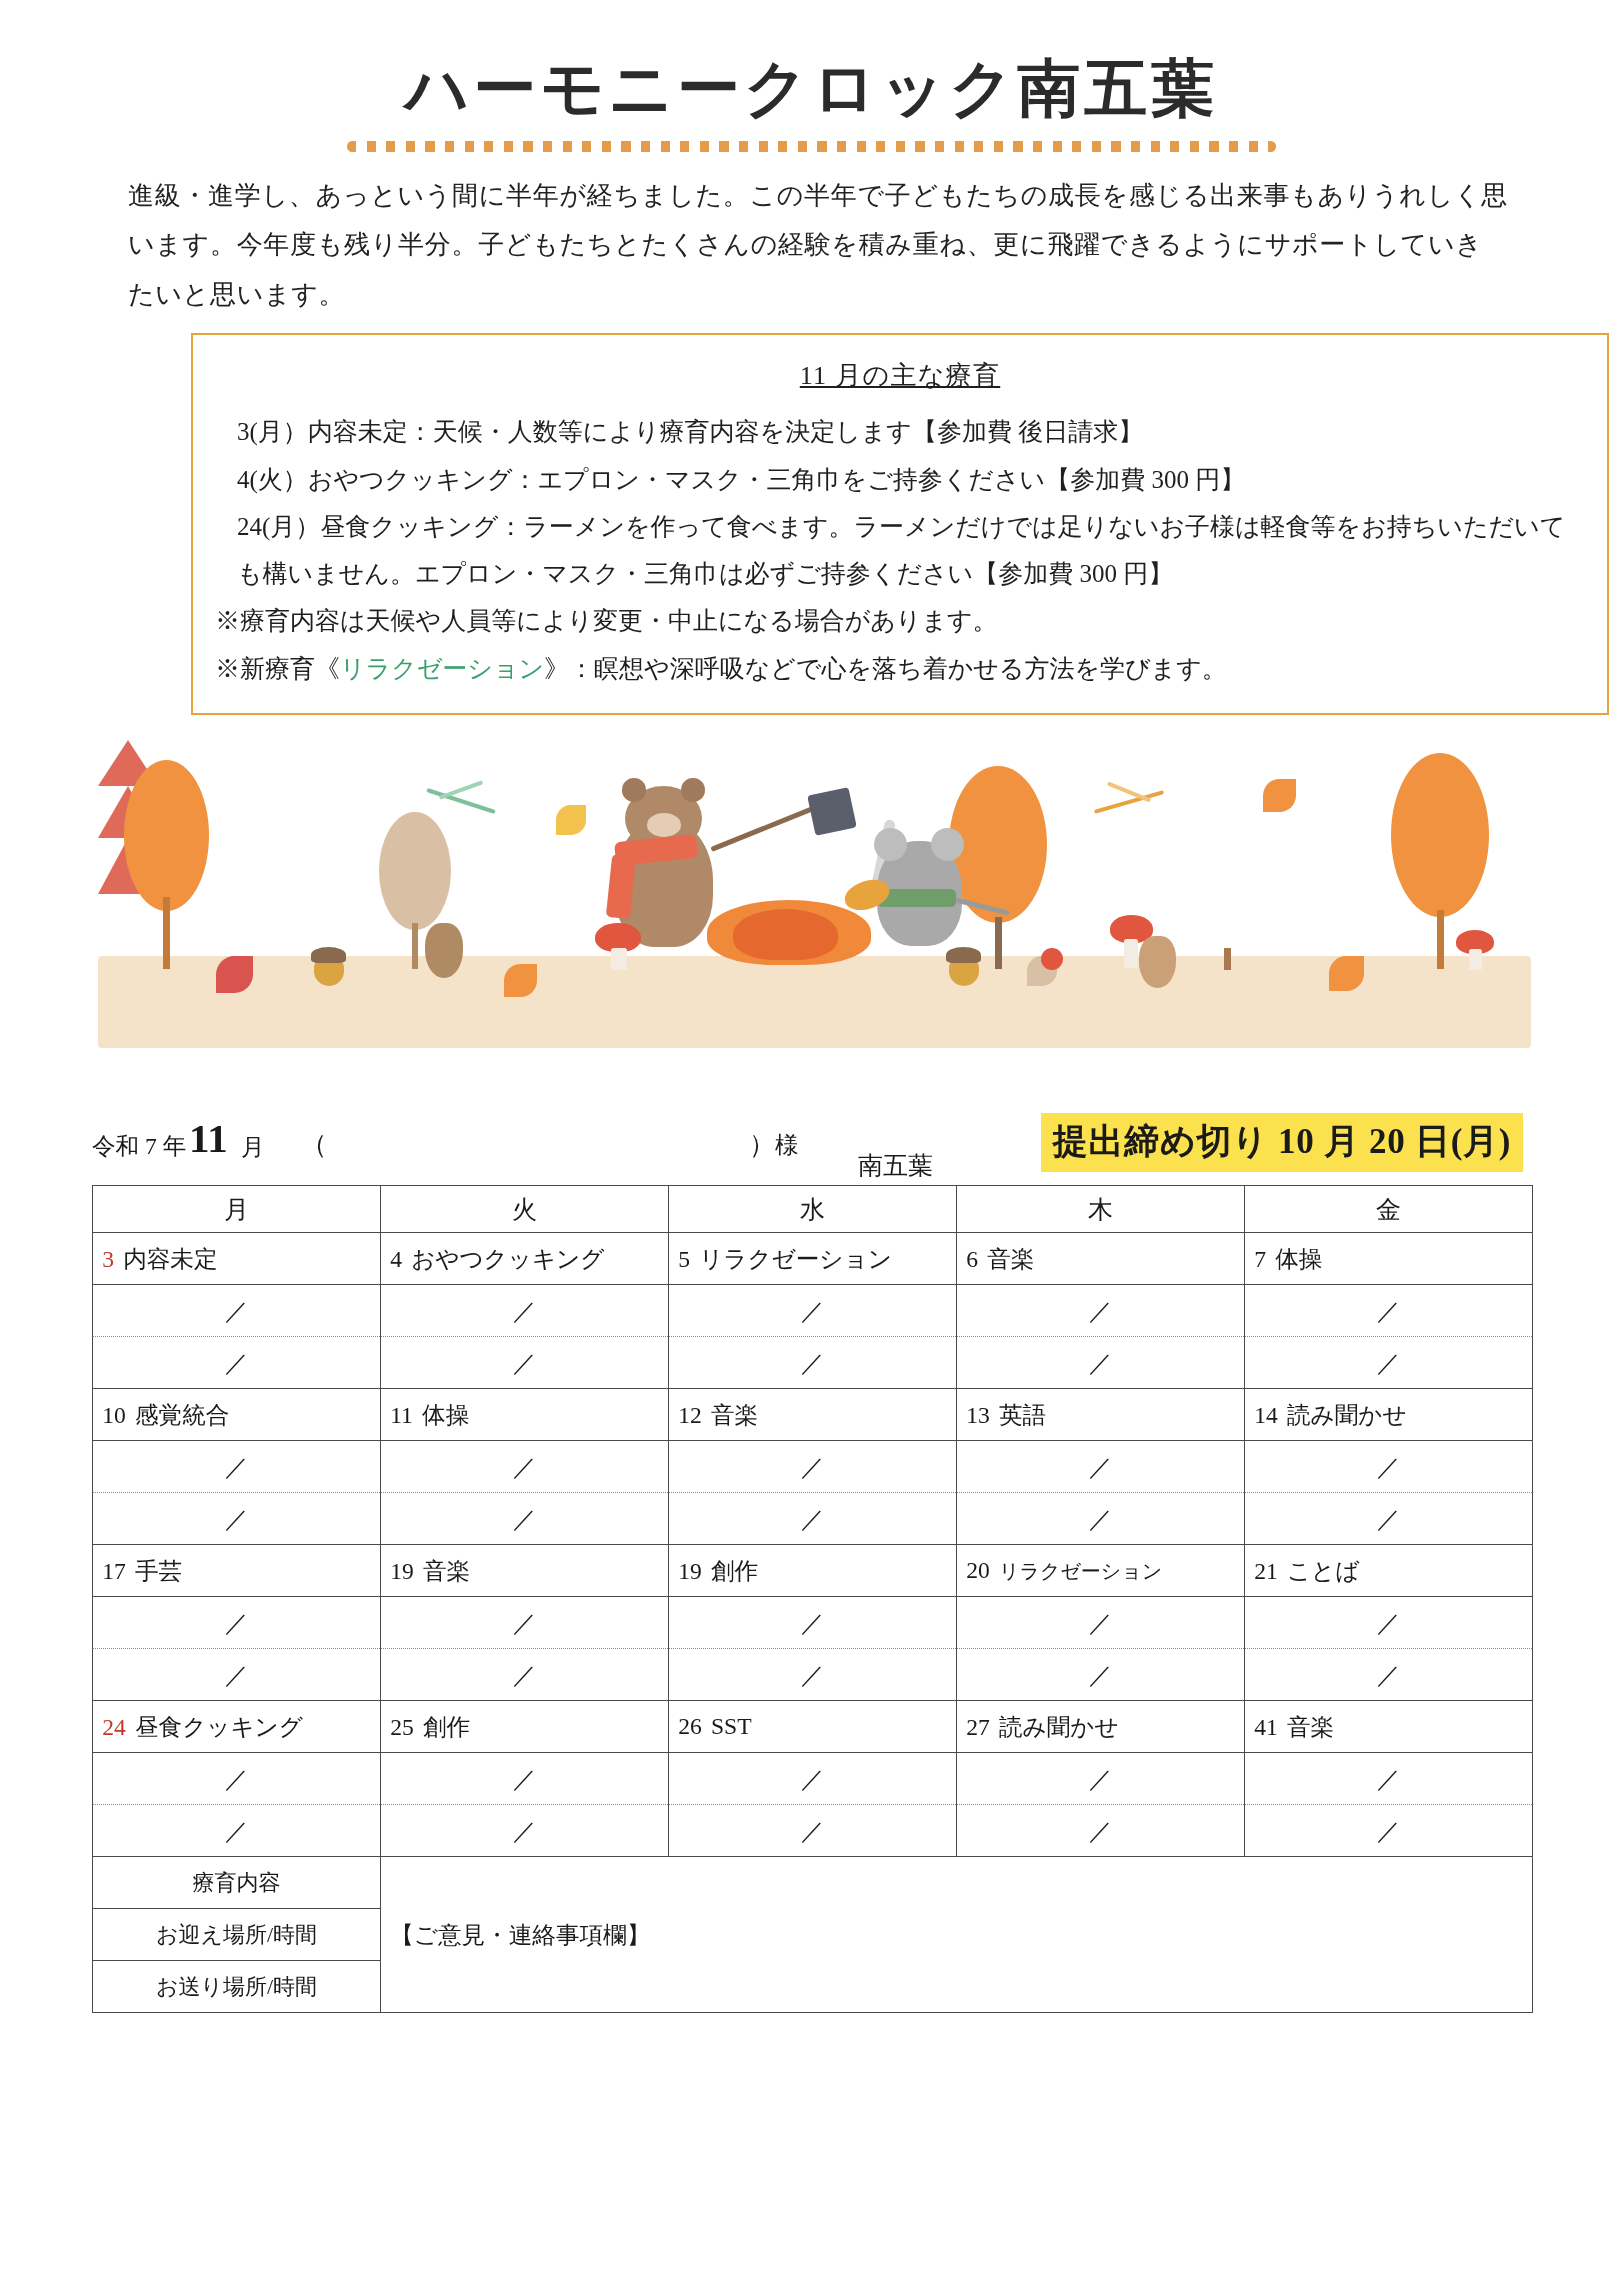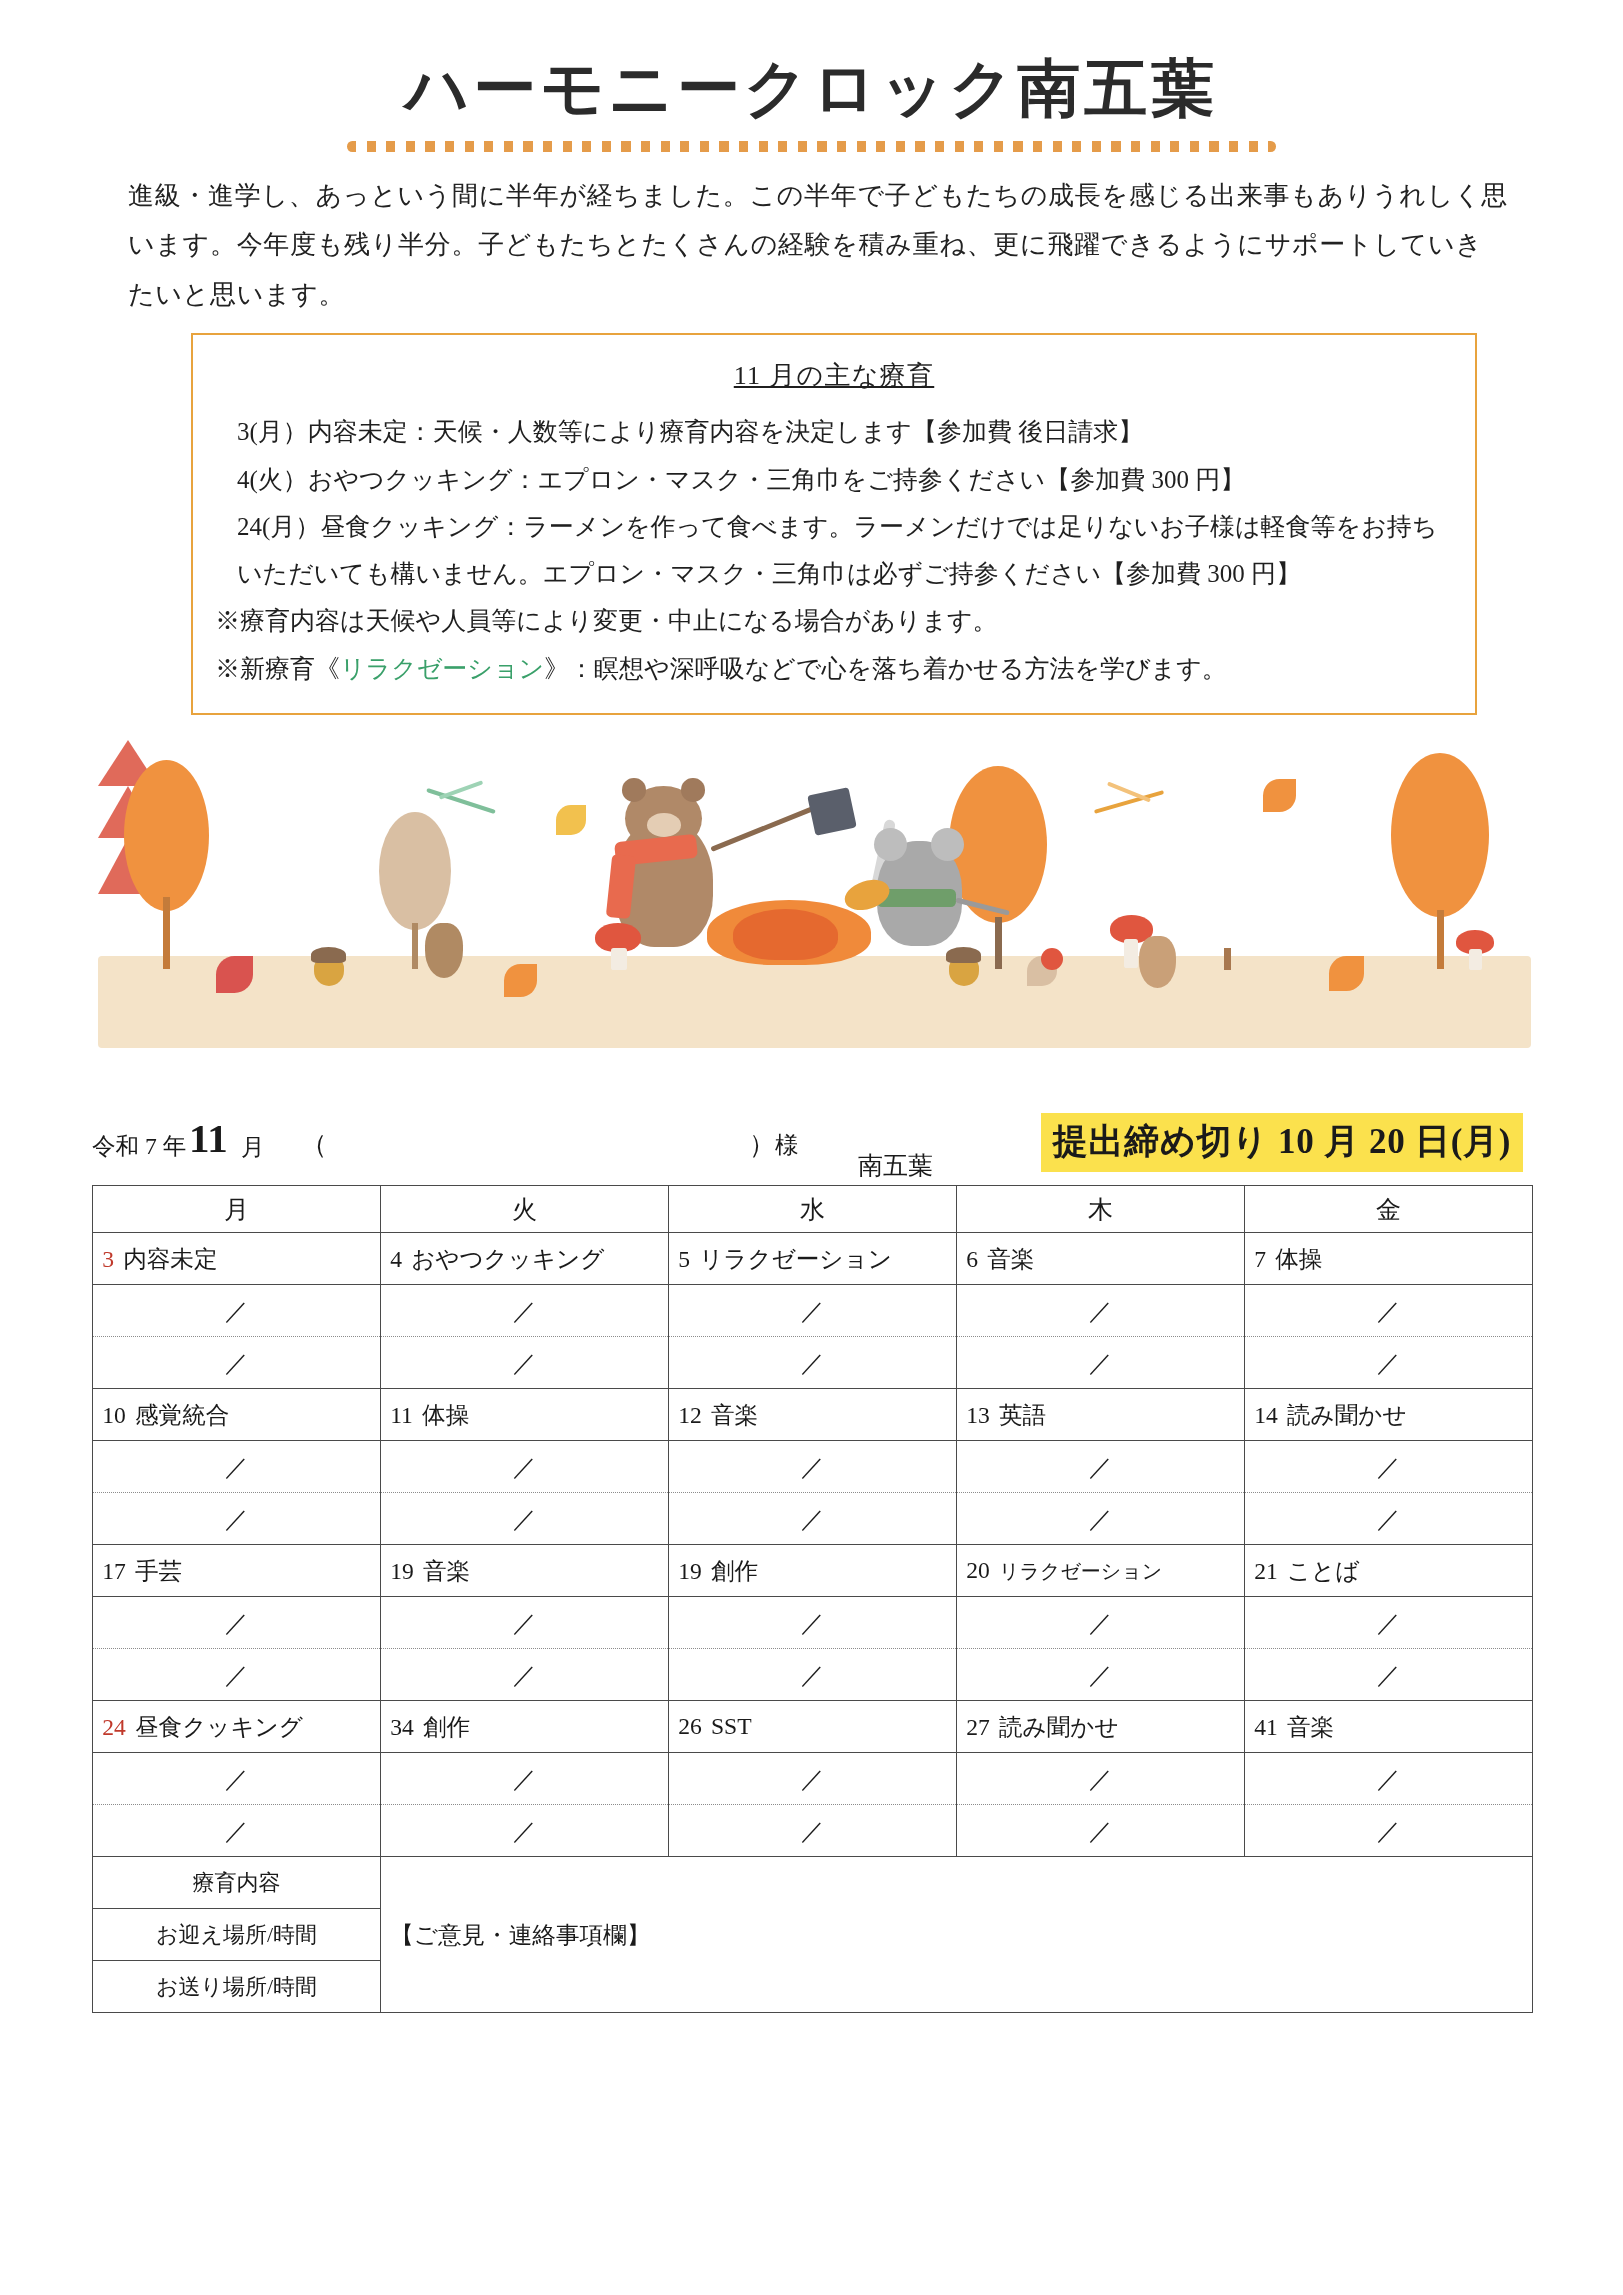--- a/index.html
+++ b/index.html
@@ -60,21 +60,21 @@
     line-height: 1.9;
     letter-spacing: 0.7px;
     color: #222;
   }
 
   
   .infobox {
     position: absolute;
     top: 333px;
     left: 191px;
-    width: 1286px;
+    width: 1418px;
     border: 2px solid #e8a33d;
     box-sizing: border-box;
     padding: 17px 22px 19.6px 22px;
     font-size: 25px;
     line-height: 1.85;
     color: #1f1f1f;
     background: #fff;
   }
   .infobox .ib-title {
     text-align: center;
@@ -403,21 +403,21 @@
         </tr>
         <tr class="slash-row">
           <td class="slash">／</td>
           <td class="slash">／</td>
           <td class="slash">／</td>
           <td class="slash">／</td>
           <td class="slash">／</td>
         </tr>
         <tr class="day-row">
           <td><span class="daynum red">24</span><span class="event">昼食クッキング</span></td>
-          <td><span class="daynum">34</span><span class="event">創作</span></td>
+          <td><span class="daynum">25</span><span class="event">創作</span></td>
           <td><span class="daynum">26</span><span class="event">SST</span></td>
           <td><span class="daynum">27</span><span class="event">読み聞かせ</span></td>
           <td><span class="daynum">41</span><span class="event">音楽</span></td>
         </tr>
         <tr class="slash-row">
           <td class="slash">／</td>
           <td class="slash">／</td>
           <td class="slash">／</td>
           <td class="slash">／</td>
           <td class="slash">／</td>

